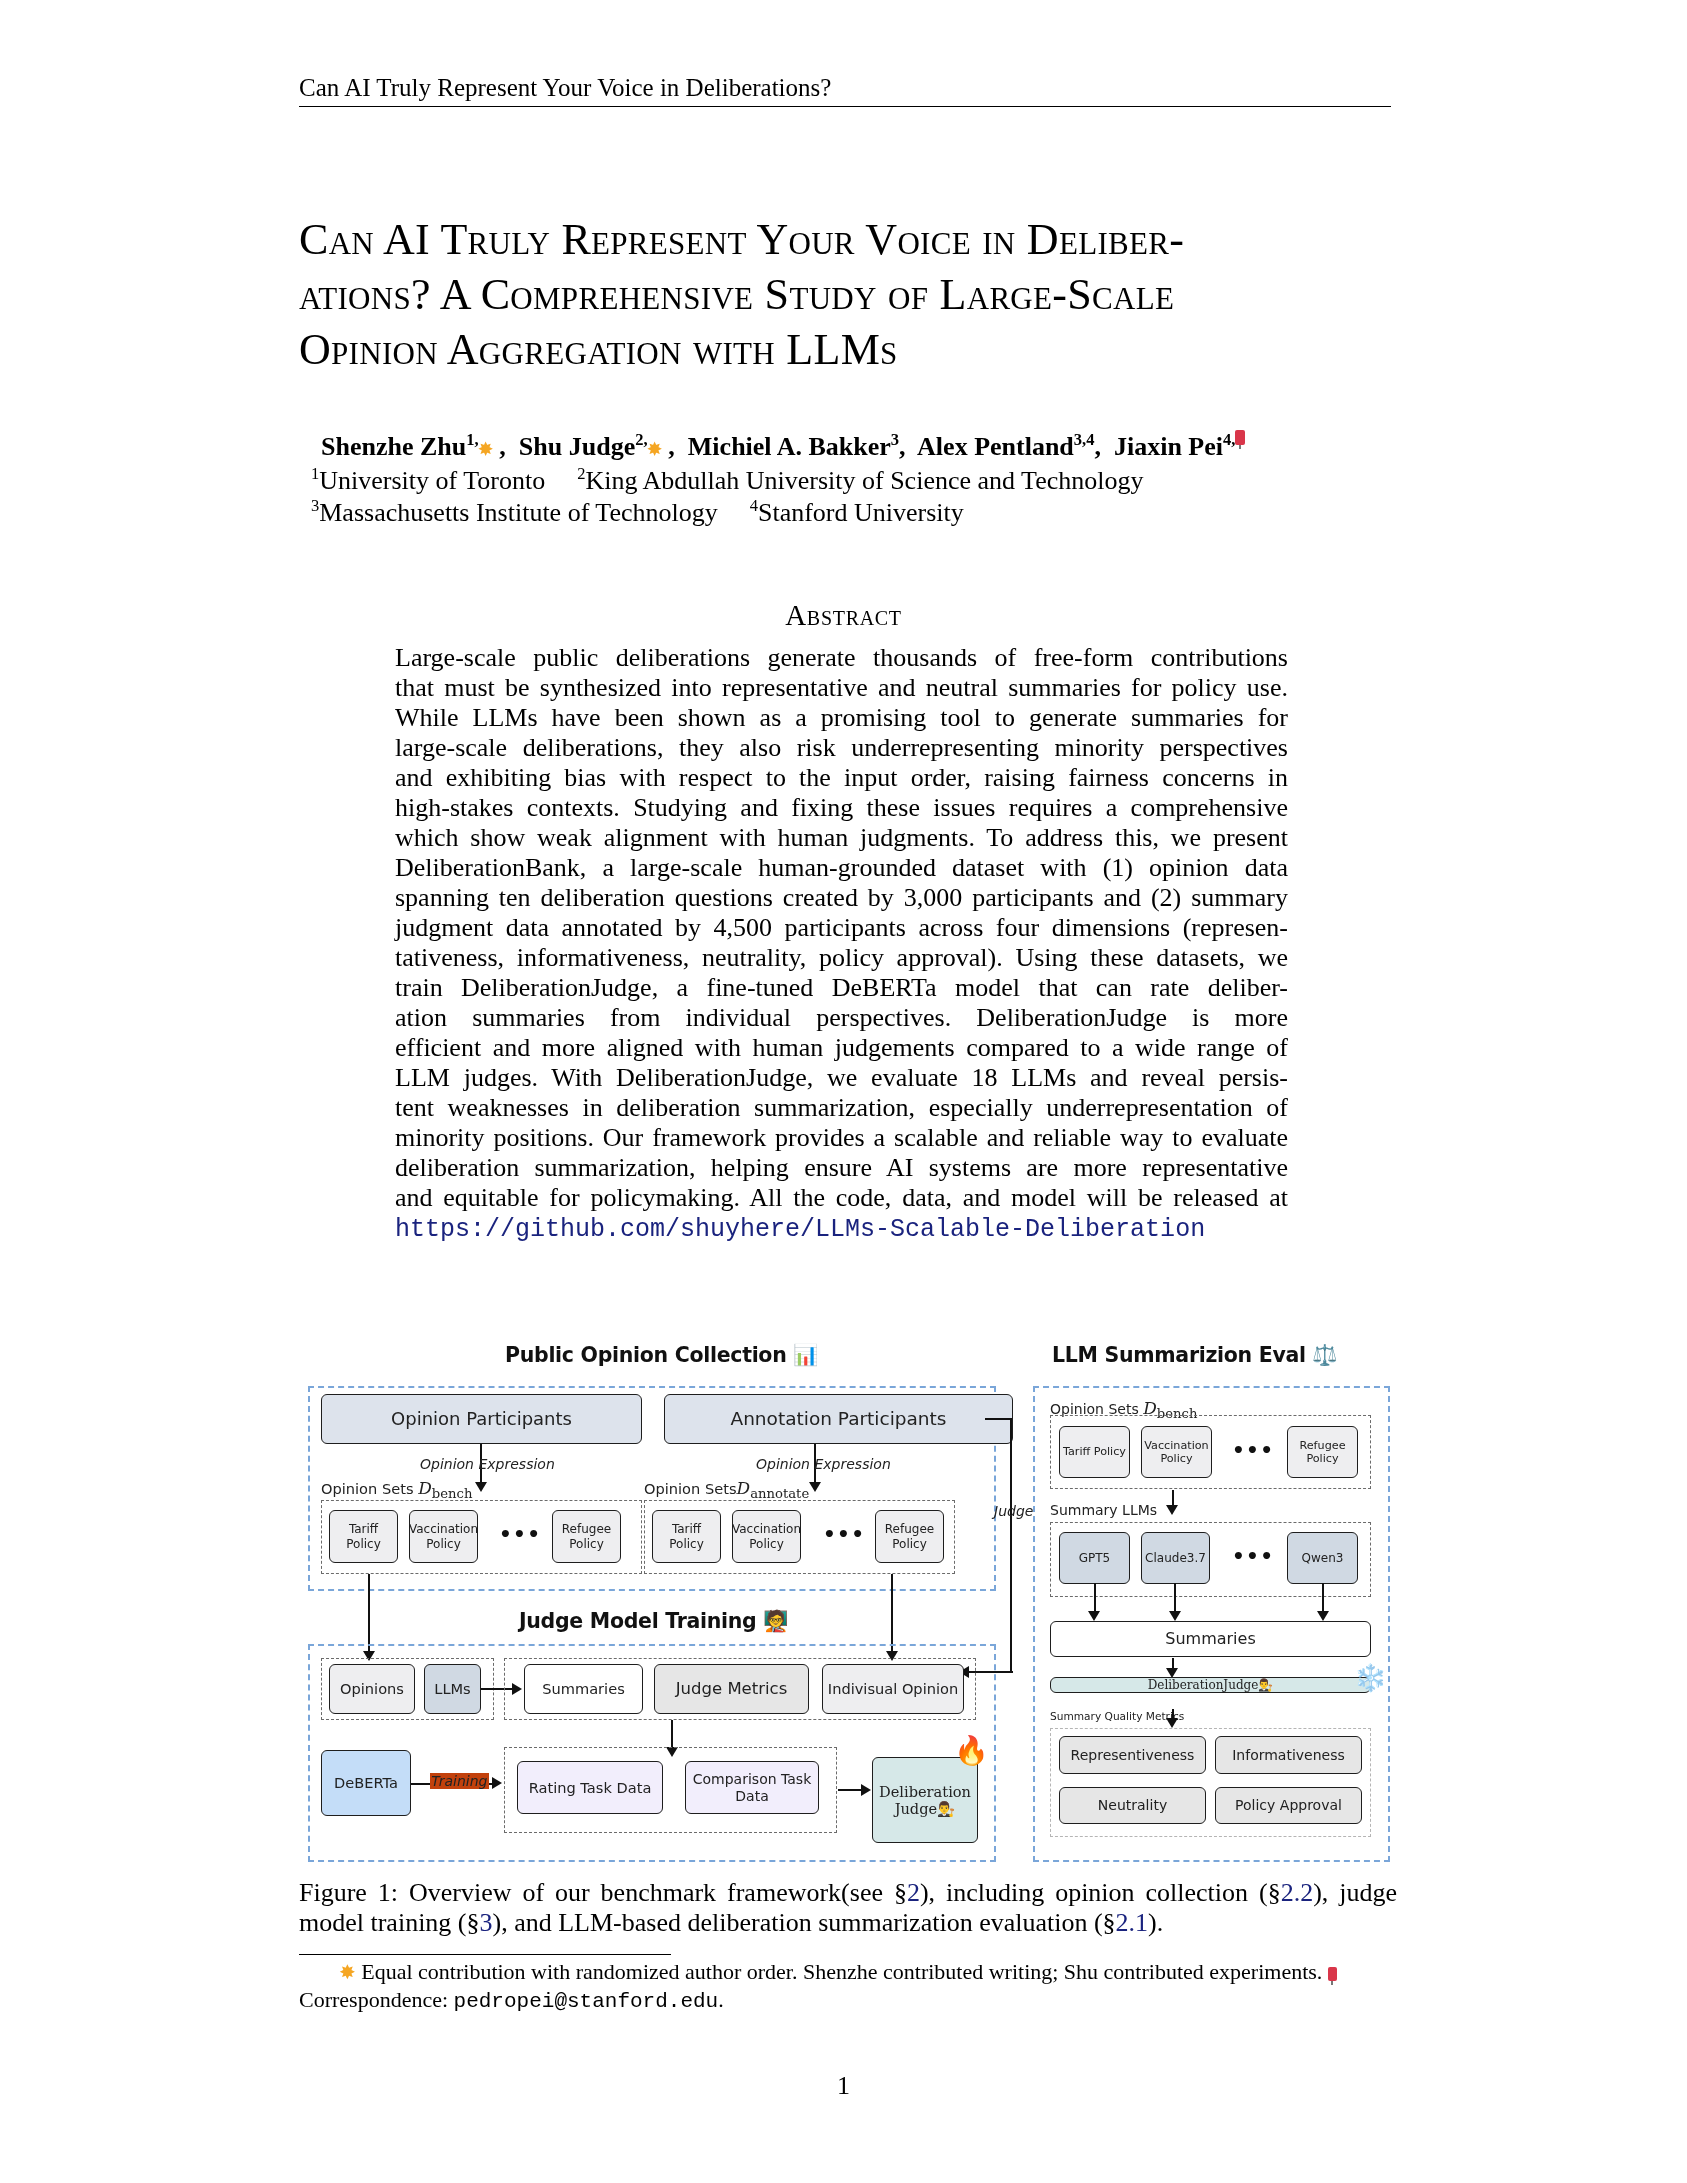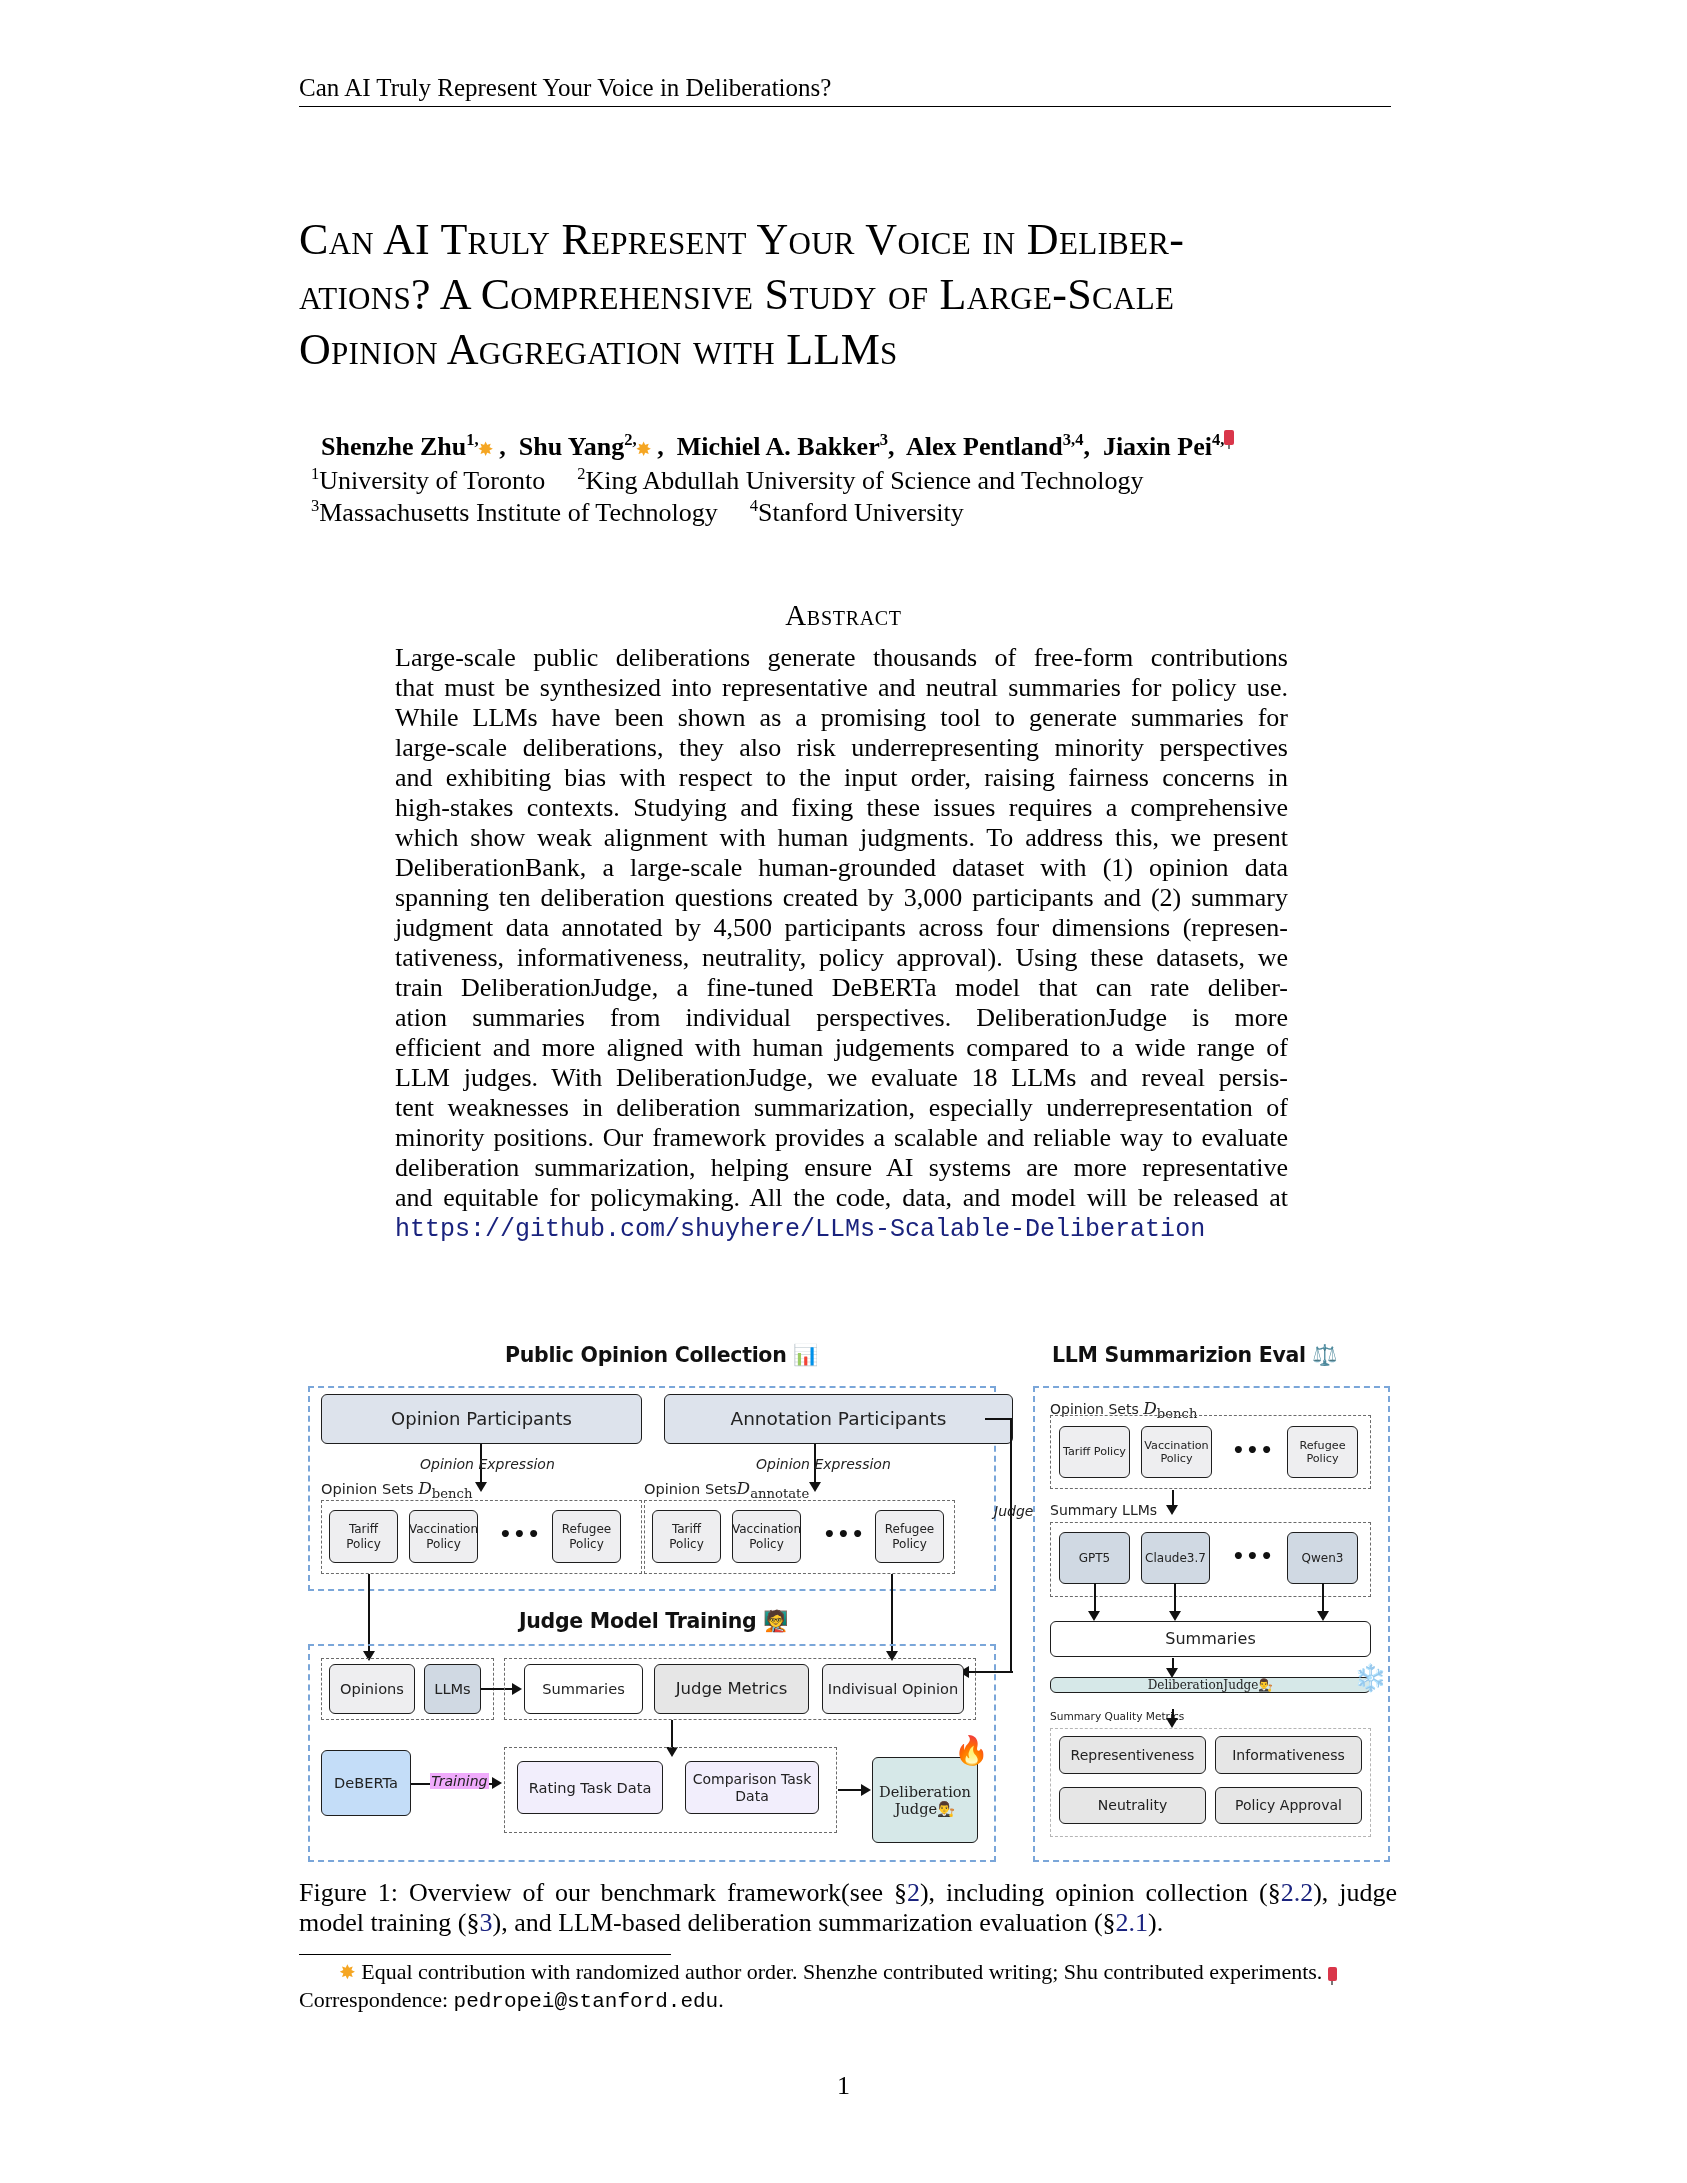--- a/index.html
+++ b/index.html
@@ -76,21 +76,21 @@
 <div id="header-rule" class="abs"></div>
 
 <div id="paper-title" class="abs sc">
   <div>Can AI Truly Represent Your Voice in Deliber-</div>
   <div>ations? A Comprehensive Study of Large-Scale</div>
   <div>Opinion Aggregation with LLMs</div>
 </div>
 
 <div id="authors" class="abs">
   <span>Shenzhe Zhu</span><sup>1,</sup><span class="star">✸</span> ,&nbsp;
-  <span>Shu Yang</span><sup>2,</sup><span class="star">✸</span> ,&nbsp;
+  <span>Shu Judge</span><sup>2,</sup><span class="star">✸</span> ,&nbsp;
   <span>Michiel A. Bakker</span><sup>3</sup>,&nbsp;
   <span>Alex Pentland</span><sup>3,4</sup>,&nbsp;
   <span>Jiaxin Pei</span><sup>4,</sup><span class="mailbox"></span>
 </div>
 <div id="affil-1" class="abs affil">
   <sup>1</sup><span>University of Toronto</span><span class="gap"></span><sup>2</sup><span>King Abdullah University of Science and Technology</span>
 </div>
 <div id="affil-2" class="abs affil">
   <sup>3</sup><span>Massachusetts Institute of Technology</span><span class="gap"></span><sup>4</sup><span>Stanford University</span>
 </div>
@@ -184,21 +184,21 @@
   <div class="box fill-white" style="left:225px; top:324px; width:119px; height:50px; font-size:14.6px;">Summaries</div>
   <div class="box fill-metric" style="left:355px; top:324px; width:155px; height:50px; font-size:16.5px;">Judge Metrics</div>
   <div class="box fill-policy" style="left:523px; top:324px; width:142px; height:50px; font-size:14.6px;">Indivisual Opinion</div>
 
   <div class="line-v" style="left:372px; top:380px; height:30px;"></div>
   <div class="arrow-down" style="left:367px; top:407px;"></div>
 
   <div class="box fill-deb" style="left:22px; top:410px; width:90px; height:66px; font-size:14.6px;">DeBERTa</div>
   <div class="line-h" style="left:112px; top:443px; width:83px;"></div>
   <div class="arrow-right" style="left:193px; top:437px;"></div>
-  <div class="lbl ital" style="left:131px; top:433px; font-size:14px; background:#f0abfc; padding:0 1.3px;">Training</div>
+  <div class="lbl ital" style="left:131px; top:433px; font-size:14px; background:#c2410c; padding:0 1.3px;">Training</div>
 
   <div class="grey-dash" style="left:205px; top:407px; width:333px; height:86px;"></div>
   <div class="box fill-lav" style="left:218px; top:421px; width:146px; height:53px; font-size:14.6px;">Rating Task Data</div>
   <div class="box fill-lav" style="left:386px; top:421px; width:134px; height:53px; font-size:14px; padding:0 4px;">Comparison Task Data</div>
   <div class="line-h" style="left:539px; top:449px; width:26.5px;"></div>
   <div class="arrow-right" style="left:562px; top:444px;"></div>
 
   <div class="box fill-judge serif-judge" style="left:573px; top:417px; width:106px; height:86px; font-size:14.6px; flex-direction:column;">
     <span>Deliberation</span>
     <span><span>Judge</span><span class="emoji">👨‍⚖️</span></span>

